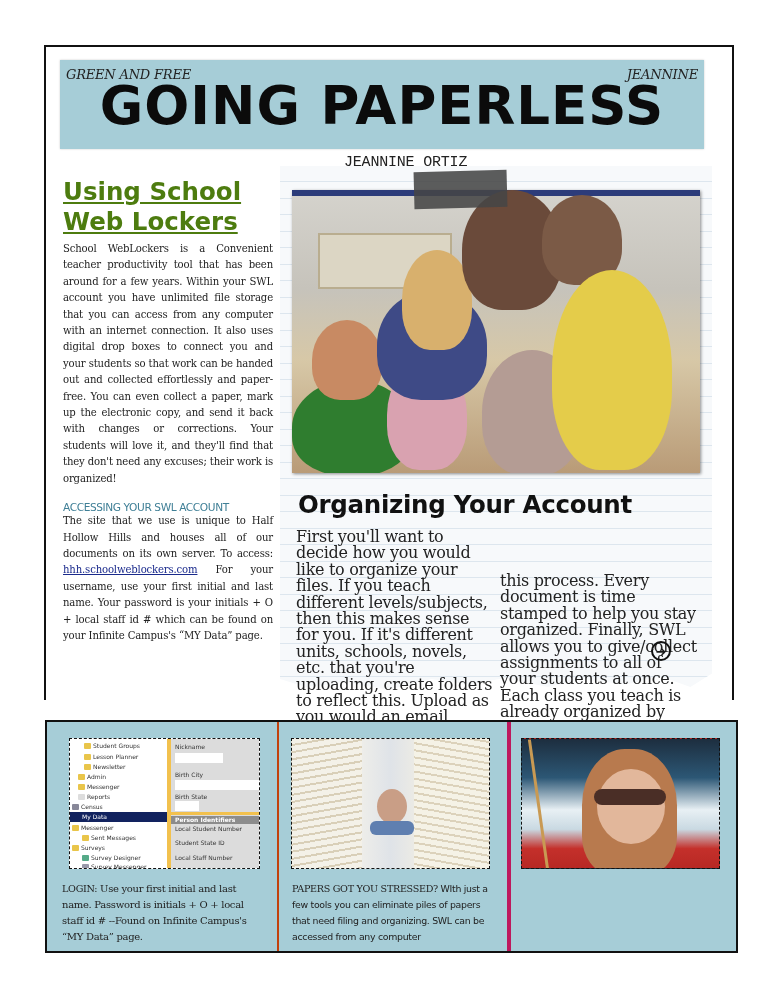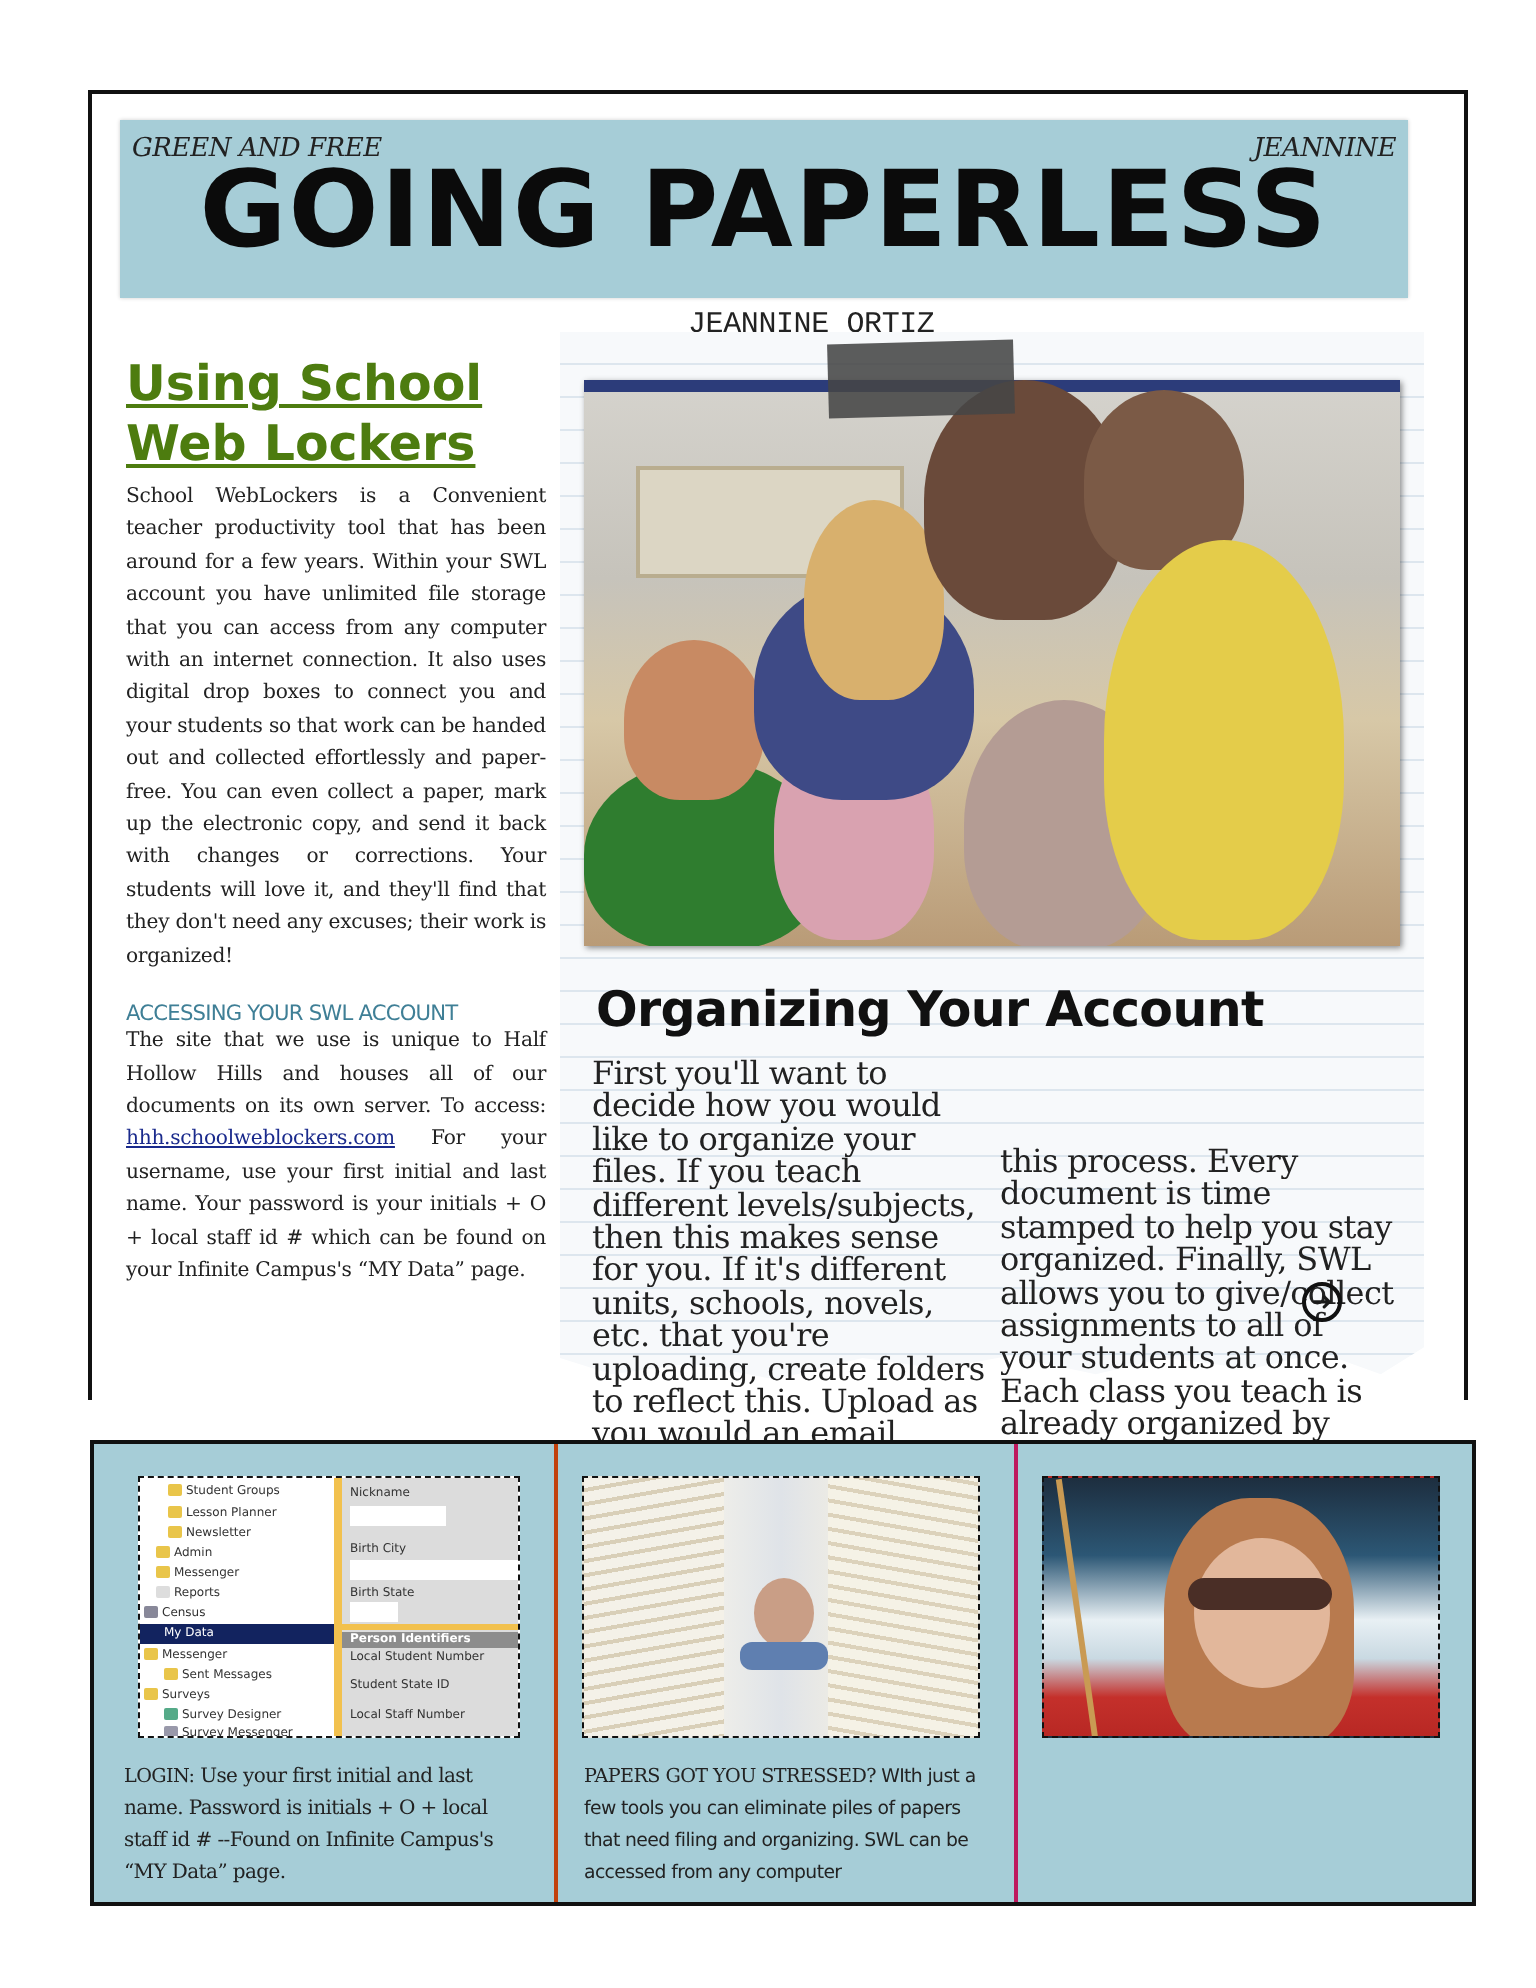--- a/index.html
+++ b/index.html
@@ -31,21 +31,21 @@
 
   .notebook-title { position:absolute; left:298px; top:490px; font-family:"DejaVu Sans", sans-serif; font-weight:bold; font-size:24.5px; color:#111; letter-spacing:-0.3px; white-space:nowrap; }
   .nb-col { position:absolute; top:529px; width:200px; font-family:"DejaVu Serif", serif; font-size:16px; line-height:16.4px; color:#222; letter-spacing:-0.3px; }
   .nb-col.c1 { left:296px; }
   .nb-col.c2 { left:500px;margin-top:44px; }
   .next-icon { position:absolute; left:651px; top:641px; width:20px; height:20px; border:2px solid #111; border-radius:50%; box-sizing:border-box; display:flex; align-items:center; justify-content:center; font-size:13px; line-height:1; font-family:"DejaVu Sans", sans-serif; }
 
   .panels { position:absolute; left:45px; top:720px; width:693px; height:233px; background:#a6cdd7; border-top:2px solid #111; border-bottom:2px solid #111; border-left:2px solid #111; border-right:2px solid #111; box-sizing:border-box; }
   .panel { position:absolute; top:0; height:100%; }
   .panel.p1 { left:0; width:230px; border-right:2px solid #c2410c; }
-  .panel.p2 { left:230px; width:230px; border-right:2px solid #be185d; }
+  .panel.p2 { left:230px; width:230px; border-right:4px solid #be185d; }
   .panel.p3 { left:460px; width:229px; }
   .thumb { position:absolute; top:16px; height:131px; border:1.5px dashed #111; box-sizing:border-box; overflow:hidden; }
   .p1 .thumb { left:22px; width:191px; background:#fff; }
   .p2 .thumb { left:14px; width:199px; background:linear-gradient(90deg,#e9e6dd 0%,#f3f1ea 30%,#dfe3e8 50%,#f3efe3 70%,#e8e2d3 100%); }
   .p3 .thumb { left:14px; width:199px; background:linear-gradient(180deg,#1d2e3f 0%,#2c5775 30%,#e8f0f4 55%,#c9d9e2 70%,#c4302b 85%,#b82824 100%); }
   .caption { position:absolute; left:15px; right:10px; top:159px; font-size:10px; line-height:16px; color:#222; }
   .p1 .caption { font-family:"DejaVu Serif", serif; letter-spacing:-0.3px; }
   .p2 .caption, .p3 .caption { font-family:"DejaVu Sans", sans-serif; font-size:9.4px; letter-spacing:-0.3px; }
   .caption .lead { font-family:"DejaVu Serif", serif; font-size:9.6px; }
 

